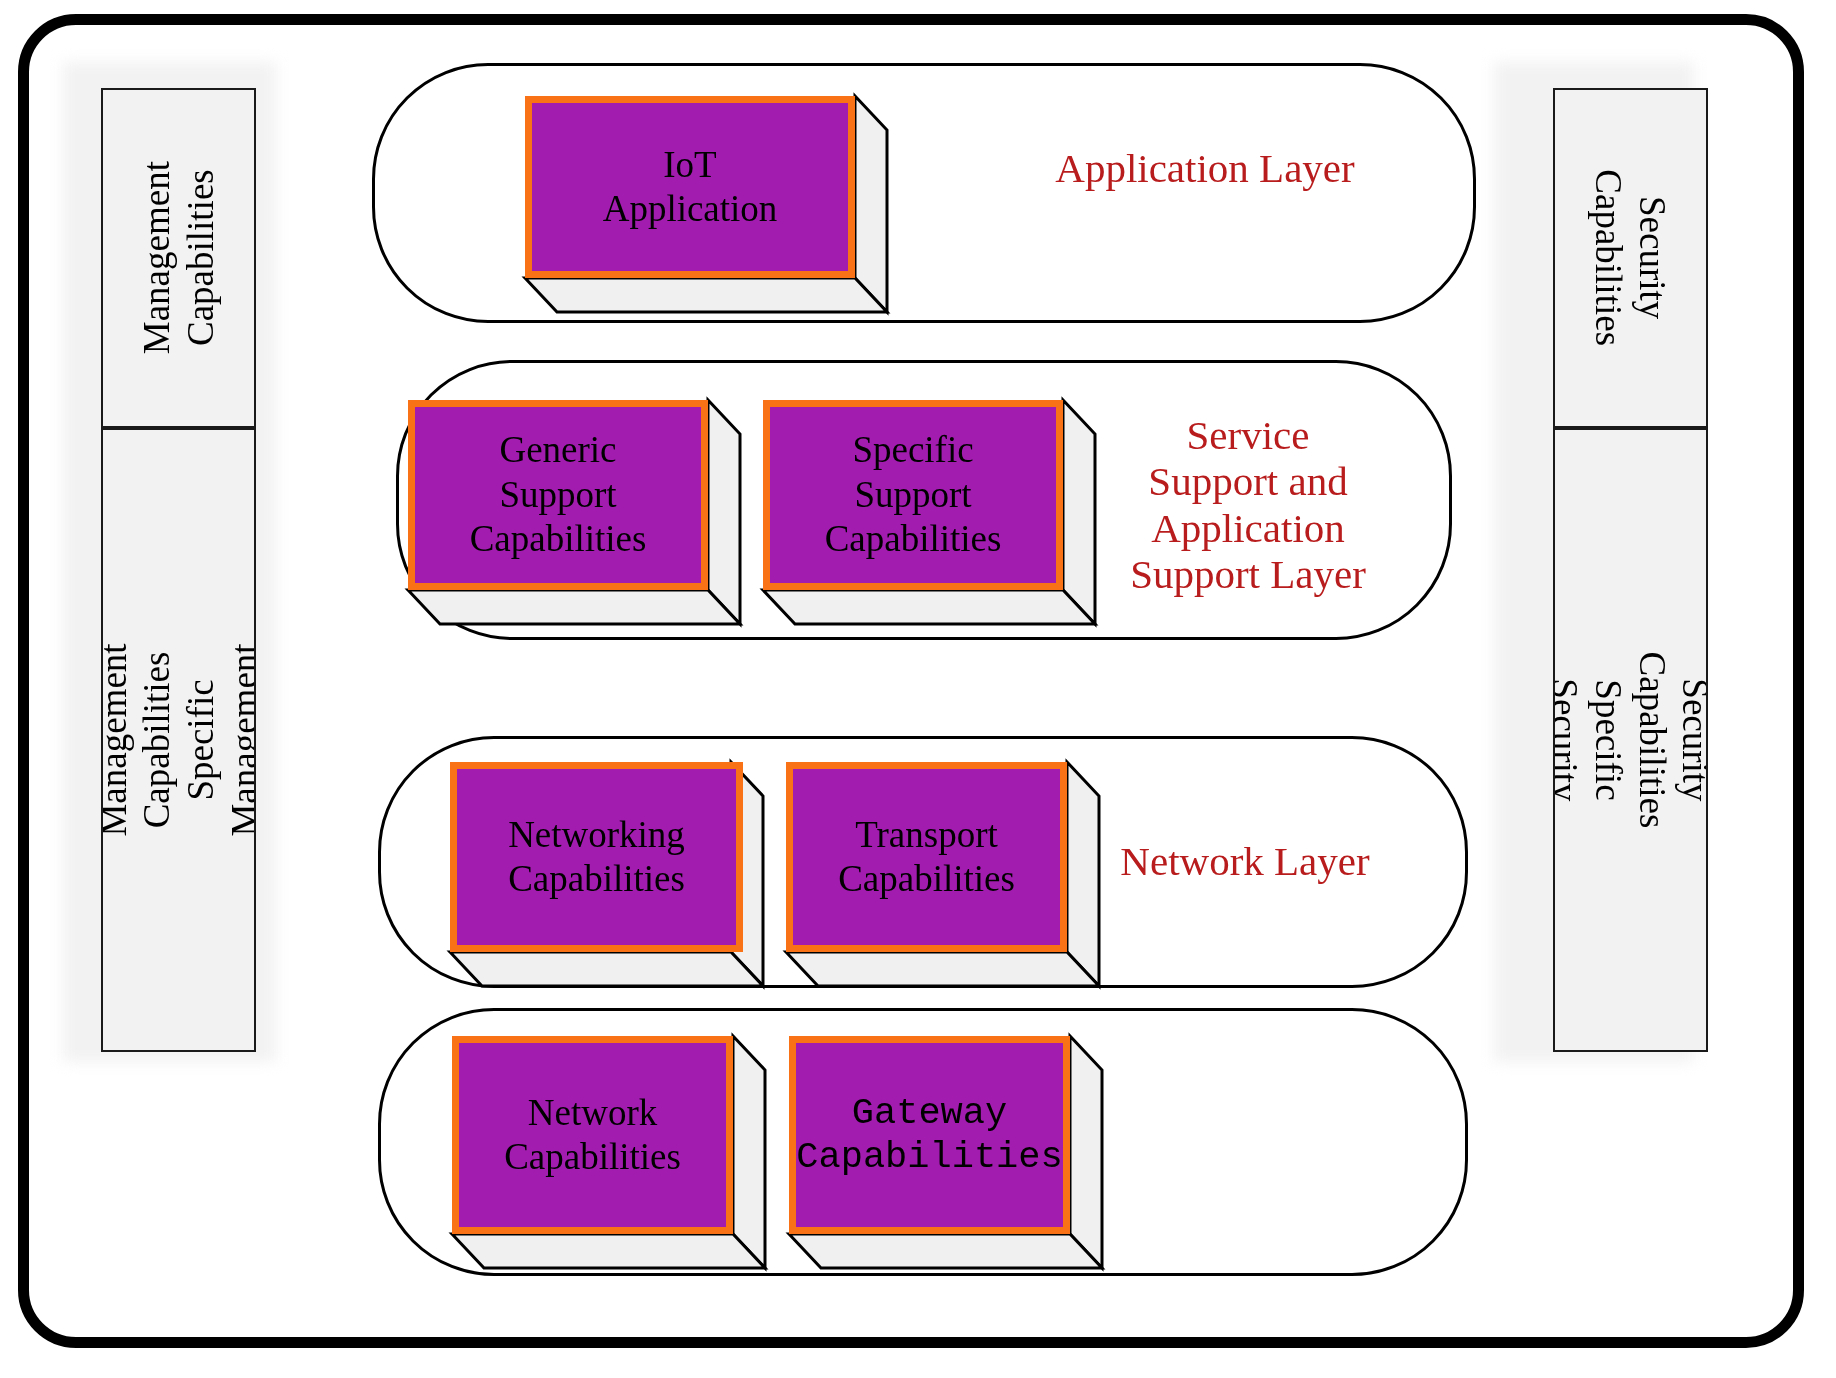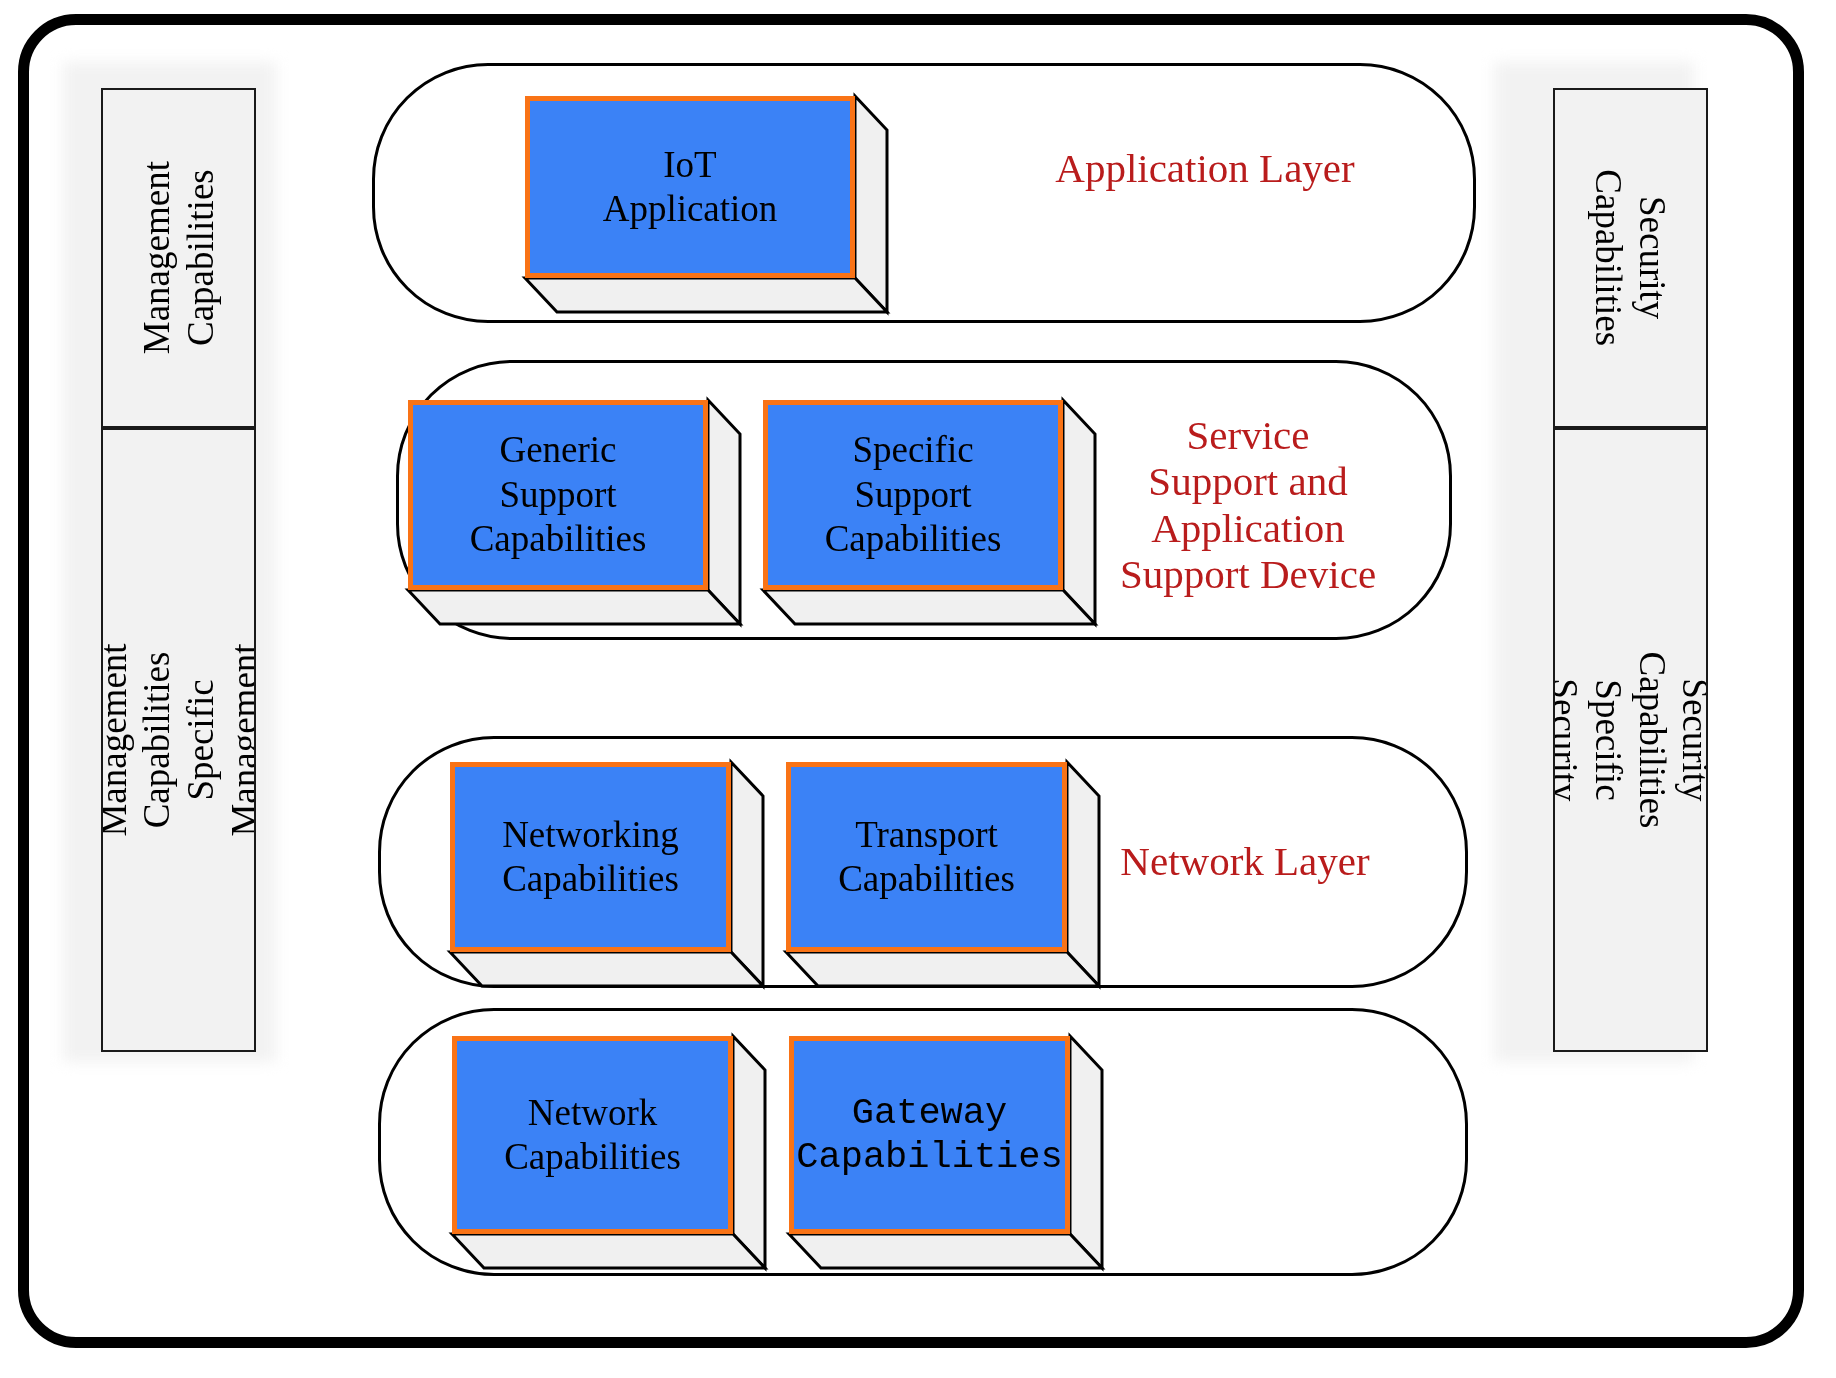--- a/index.html
+++ b/index.html
@@ -81,22 +81,22 @@
   
   .block3d {
     position: absolute;
   }
   .block3d .face {
     position: absolute;
     left: 0;
     top: 0;
     width: 100%;
     height: 100%;
-    background: #3b82f6;
-    border: 5px solid #f97316;
+    background: #a21caf;
+    border: 7px solid #f97316;
     box-sizing: border-box;
     display: flex;
     align-items: center;
     justify-content: center;
     z-index: 3;
   }
   .block3d .face span {
     font-size: 37px;
     line-height: 1.2;
     color: #000000;
@@ -179,25 +179,25 @@
     <div class="face">
       <span>Specific
 Support
 Capabilities</span>
     </div>
   </div>
 
   <div class="layer-label" style="left:1088px; top:412px; width:320px;">Service
 Support and
 Application
-Support Device</div>
+Support Layer</div>
 
   <div class="layer" style="left:378px; top:736px; width:1090px; height:252px;"></div>
 
-  <div class="block3d" style="left:450px; top:762px; width:281px; height:190px;">
+  <div class="block3d" style="left:450px; top:762px; width:281px; height:190px;padding-left:12px;">
     <svg width="281" height="190" viewBox="0 0 281 190">
       <polygon points="281,0 313,34 313,224 281,190" fill="#f0f0f0" stroke="#000000" stroke-width="3"></polygon>
       <polygon points="0,190 32,224 313,224 281,190" fill="#f0f0f0" stroke="#000000" stroke-width="3"></polygon>
     </svg>
     <div class="face">
       <span>Networking
 Capabilities</span>
     </div>
   </div>
 

